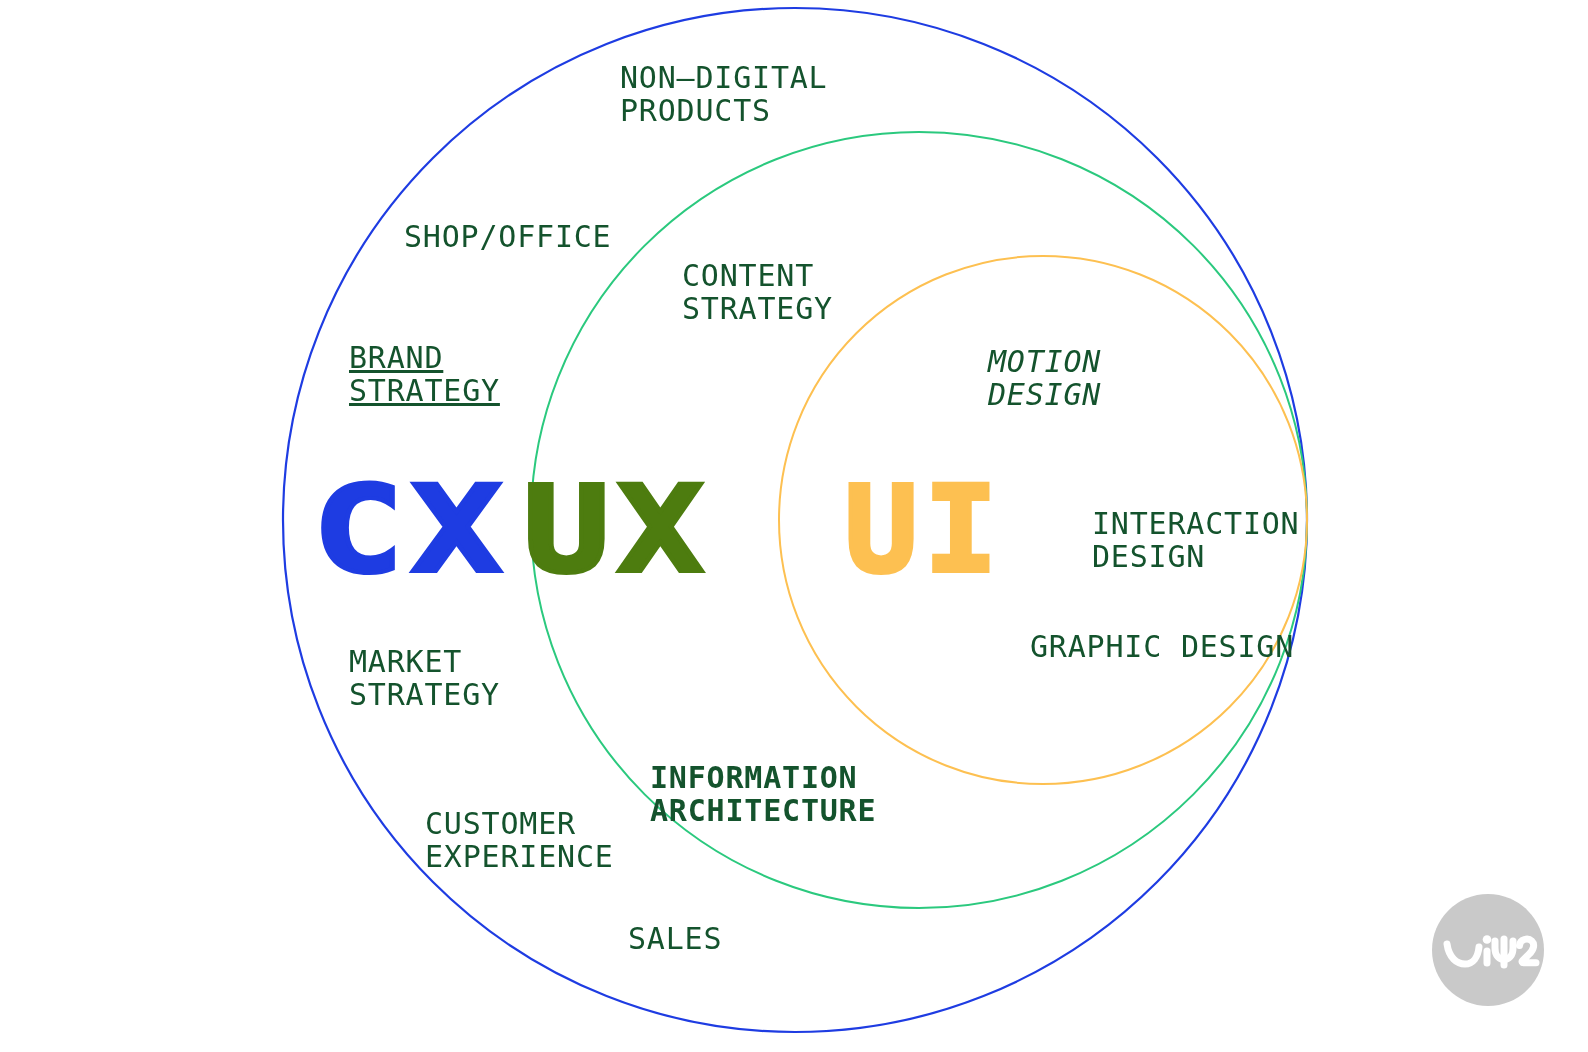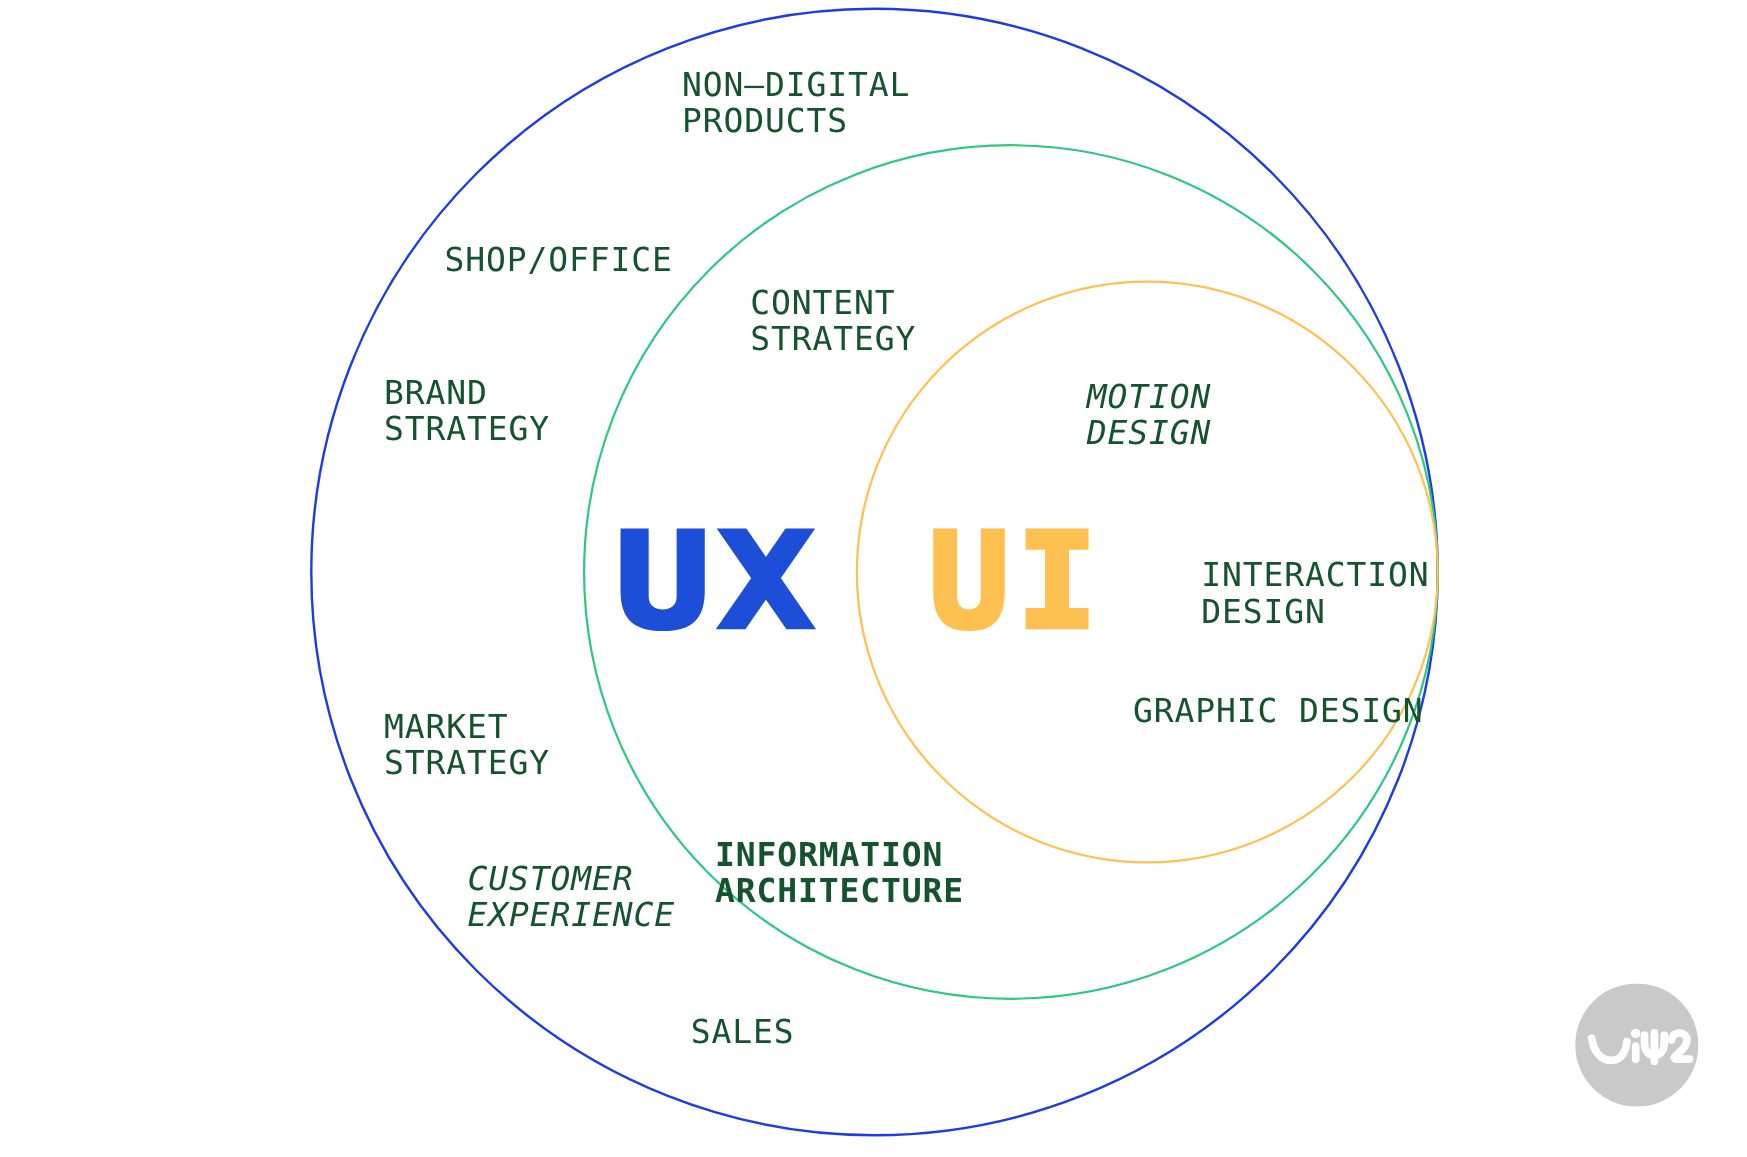--- a/index.html
+++ b/index.html
@@ -51,50 +51,53 @@
 <body>
 
 <div class="stage">
 
   <svg class="circles-svg" viewBox="0 0 1588 1052" aria-hidden="false">
     <circle cx="795" cy="520" r="512" fill="none" stroke-width="2.2" stroke="#1e3ce2"></circle>
     <circle cx="919" cy="520" r="388" fill="none" stroke-width="2" stroke="#2bc97e"></circle>
     <circle cx="1043" cy="520" r="264" fill="none" stroke-width="2" stroke="#fdc051"></circle>
   </svg>
 
-  <div class="big-word ux" style="left: 653px; top: 530px; color: #1d4ed8;">
+  <div class="big-word cx" style="left: 411px; top: 530px; color: rgb(30, 60, 226);">
+    <span class="stretch">CX</span>
+  </div>
+  <div class="big-word ux" style="left: 617px; top: 530px; color: #4d7c0f;">
     <span class="stretch">UX</span>
   </div>
   <div class="big-word ui" style="left: 880px; top: 530px; color: rgb(253, 192, 81); margin-left: 44px;">
     <span class="stretch">UI</span>
   </div>
 
   <div class="lbl" style="left:620px; top:61px;">NON–DIGITAL
 PRODUCTS</div>
 
   <div class="lbl" style="left:404px; top:220px;">SHOP/OFFICE</div>
 
   <div class="lbl" style="left:682px; top:259px;">CONTENT
 STRATEGY</div>
 
-  <div class="lbl" style="left:349px; top:341px;">BRAND
+  <div class="lbl" style="left:349px; top:341px;text-decoration:underline;">BRAND
 STRATEGY</div>
 
   <div class="lbl" style="left:988px; top:345px;font-style:italic;">MOTION
 DESIGN</div>
 
   <div class="lbl" style="left:1092px; top:487px;margin-top:20px;">INTERACTION
 DESIGN</div>
 
   <div class="lbl" style="left:990px; top:630px;margin-left:40px;">GRAPHIC DESIGN</div>
 
   <div class="lbl" style="left:349px; top:645px;">MARKET
 STRATEGY</div>
 
-  <div class="lbl" style="left:425px; top:783px;font-style:italic;">CUSTOMER
+  <div class="lbl" style="left:425px; top:807px;">CUSTOMER
 EXPERIENCE</div>
 
   <div class="lbl" style="left:650px; top:761px;font-weight:bold;">INFORMATION
 ARCHITECTURE</div>
 
   <div class="lbl" style="left:628px; top:922px;">SALES</div>
 
   <svg class="logo" viewBox="0 0 112 112" role="img" aria-label="ui42">
     <circle cx="56" cy="56" r="56" fill="#c9c9c9"></circle>
     <g fill="none" stroke="#ffffff" stroke-width="7" stroke-linecap="round" stroke-linejoin="round">

